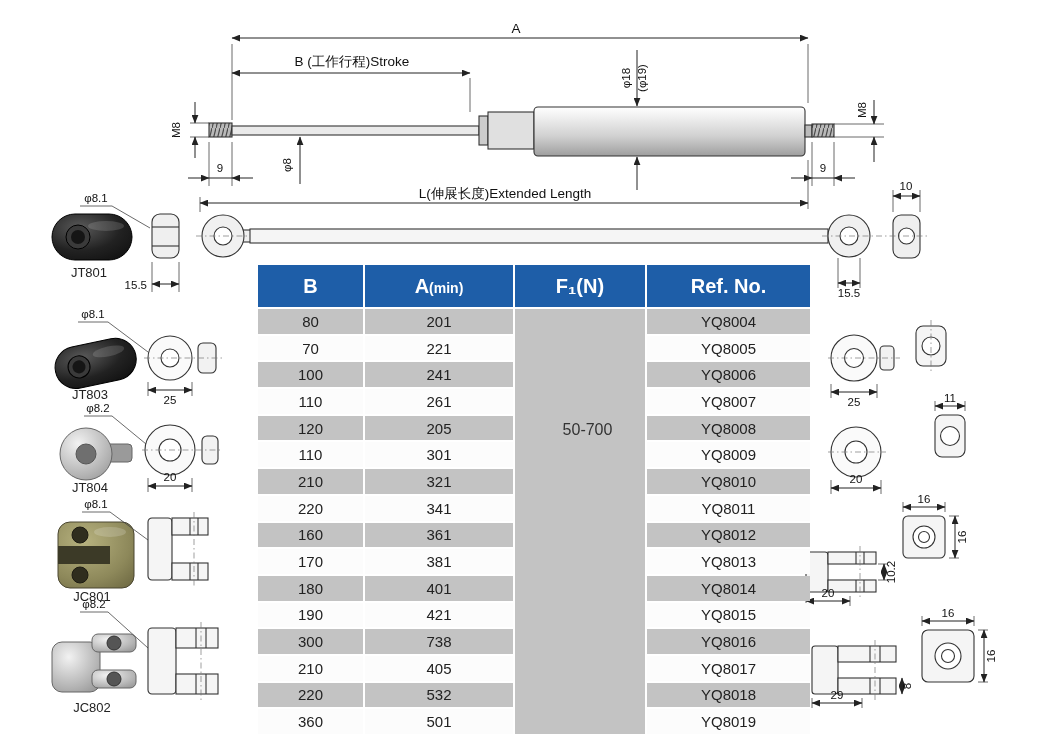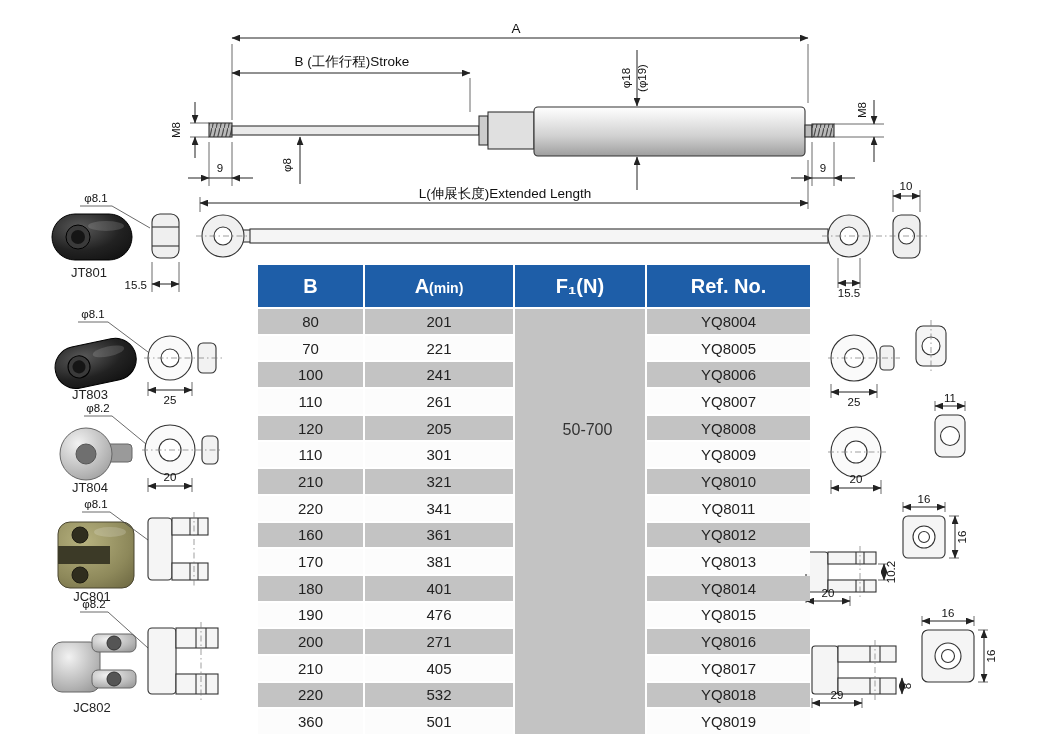--- a/index.html
+++ b/index.html
@@ -447,26 +447,26 @@
             <td>381</td>
             <td>YQ8013</td>
           </tr>
           <tr class="shade">
             <td>180</td>
             <td>401</td>
             <td>YQ8014</td>
           </tr>
           <tr class="plain">
             <td>190</td>
-            <td>476</td>
+            <td>421</td>
             <td>YQ8015</td>
           </tr>
           <tr class="shade">
-            <td>200</td>
-            <td>271</td>
+            <td>300</td>
+            <td>738</td>
             <td>YQ8016</td>
           </tr>
           <tr class="plain">
             <td>210</td>
             <td>405</td>
             <td>YQ8017</td>
           </tr>
           <tr class="shade">
             <td>220</td>
             <td>532</td>

